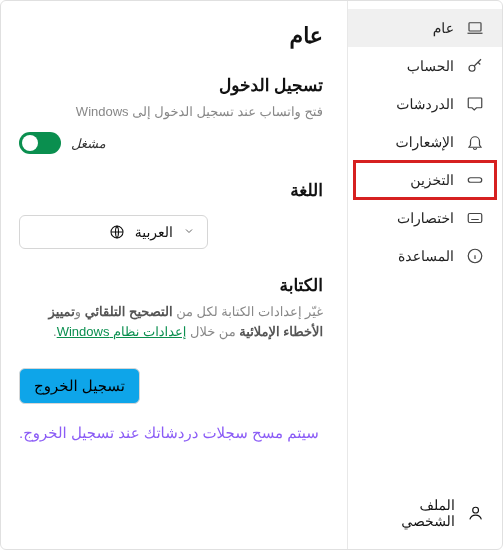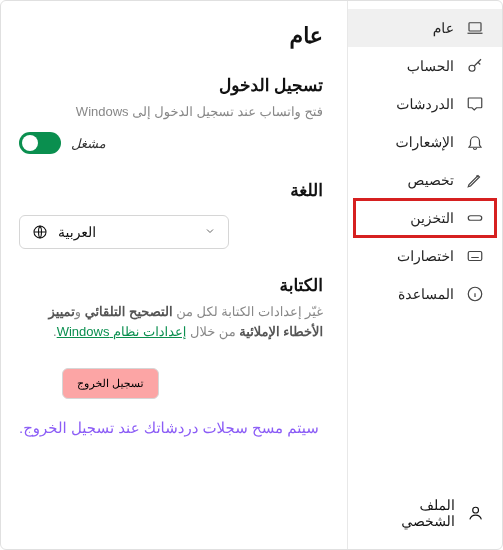--- a/index.html
+++ b/index.html
@@ -77,39 +77,39 @@
   background: #0a8f4f; position: relative; cursor: pointer;
 }
 .toggle::after {
   content: ""; position: absolute; width: 16px; height: 16px;
   border-radius: 50%; background: #fff; top: 3px; left: 3px;
 }
 .toggle-label { font-size: 13px; color: #333; font-style: italic; }
 
 .dropdown {
   margin-top: 8px;
-  display: flex; align-items: center; justify-content: space-between;
+  display: flex; align-items: center; 
   gap: 10px;
   border: 1px solid #d6d6d6; border-radius: 6px;
   padding: 8px 12px;
-  width: 210px;
+  width: 189px;
   margin-right: auto; margin-left: 0;
   float: left;
   cursor: pointer;
 }
 .dropdown .left { display: flex; align-items: center; gap: 10px; }
 .dropdown .chev { color: #666; }
 .clearfix::after { content:""; display:block; clear:both; }
 
 .logout-wrap { text-align: left; margin-top: 4px; }
 .logout-btn {
   display: inline-block;
   border: 1px solid #d6d6d6; border-radius: 6px;
-  padding: 8px 14px; font-size: 11px;
-  background: #fca5a5; cursor: pointer; margin-left: 43px;
+  padding: 8px 14px; font-size: 15px;
+  background: #0ea5e9; cursor: pointer;
 }
 .logout-note { font-size: 15px; color: #8b5cf6; margin-top: 20px; text-align: left; }
 
 svg { width: 100%; height: 100%; }
 </style>
 </head>
 <body>
 
 <div class="app">
 
@@ -148,29 +148,20 @@
       <div class="sidebar-item">
         <span class="icon">
           <svg viewBox="0 0 24 24" fill="none" stroke="currentColor" stroke-width="1.6">
               <path d="M18 16v-5a6 6 0 1 0-12 0v5l-2 3h16l-2-3Z"></path>
               <path d="M10 20a2 2 0 0 0 4 0"></path>
             </svg>
         </span>
         <span class="label">الإشعارات</span>
       </div>
 
-      <div class="sidebar-item">
-        <span class="icon">
-          <svg viewBox="0 0 24 24" fill="none" stroke="currentColor" stroke-width="1.6">
-              <path d="M3 21l3-1 12-12-2-2L4 18l-1 3Z"></path>
-              <path d="M14 6l2 2"></path>
-            </svg>
-        </span>
-        <span class="label">تخصيص</span>
-      </div>
 
       <div class="sidebar-item highlighted">
         <span class="icon">
           <svg viewBox="0 0 24 24" fill="none" stroke="currentColor" stroke-width="1.6">
               <rect x="3" y="9" width="18" height="6" rx="3"></rect>
             </svg>
         </span>
         <span class="label">التخزين</span>
       </div>
 

